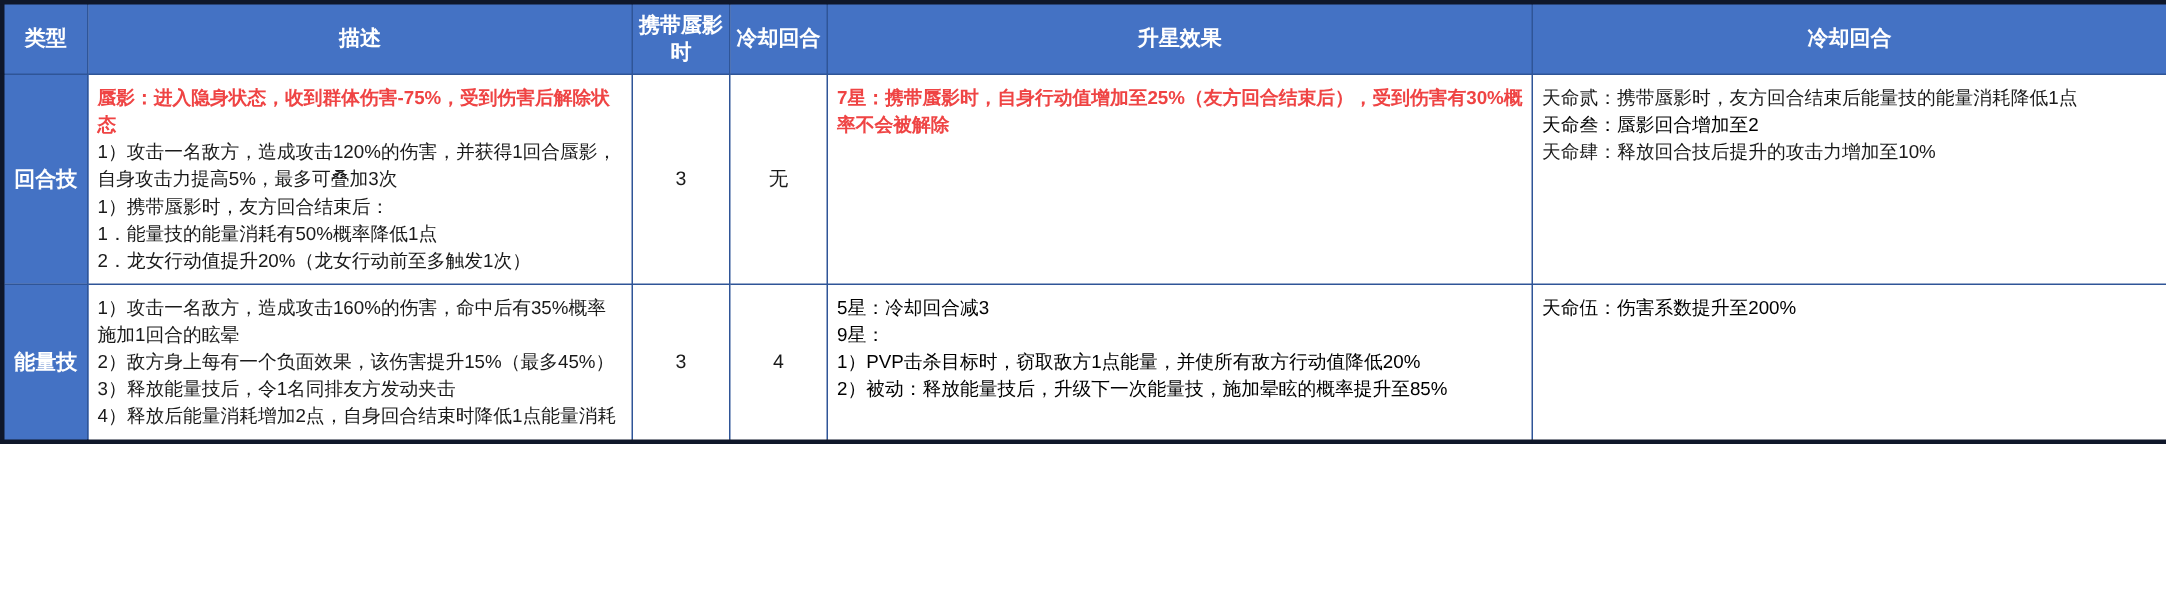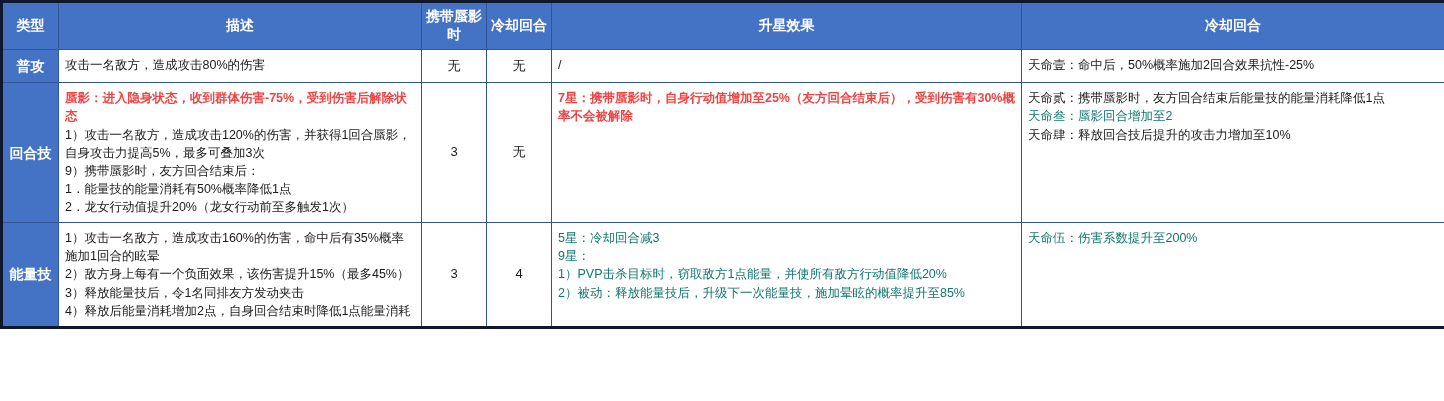--- a/index.html
+++ b/index.html
@@ -45,21 +45,21 @@
     font-size: 14px;
     text-align: center;
     vertical-align: middle;
   }
   td.center-cell {
     text-align: center;
     vertical-align: middle;
     font-size: 13px;
   }
   .blue-text {
-    color: #0f766e;
+    color: #000000;
   }
   .bold-blue {
     color: #ef4444;
     font-weight: bold;
   }
   .plain {
     color: #1a1a1a;
   }
   .line {
     display: block;
@@ -90,39 +90,25 @@
       <th>类型</th>
       <th>描述</th>
       <th>携带蜃影时</th>
       <th>冷却回合</th>
       <th>升星效果</th>
       <th>冷却回合</th>
     </tr>
   </thead>
   <tbody id="table-body">
       <tr>
-        <td class="type-cell">普攻</td>
-        <td class="desc-cell">
-          <span class="line plain">攻击一名敌方，造成攻击80%的伤害</span>
-        </td>
-        <td class="center-cell">无</td>
-        <td class="center-cell">无</td>
-        <td>
-          <span class="line plain">/</span>
-        </td>
-        <td>
-          <span class="line plain">天命壹：命中后，50%概率施加2回合效果抗性-25%</span>
-        </td>
-      </tr>
-      <tr>
         <td class="type-cell">回合技</td>
         <td class="desc-cell">
           <span class="line bold-blue">蜃影：进入隐身状态，收到群体伤害-75%，受到伤害后解除状态</span>
           <span class="line plain">1）攻击一名敌方，造成攻击120%的伤害，并获得1回合蜃影，自身攻击力提高5%，最多可叠加3次</span>
-          <span class="line plain">9）携带蜃影时，友方回合结束后：</span>
+          <span class="line plain">1）携带蜃影时，友方回合结束后：</span>
           <span class="line plain">1．能量技的能量消耗有50%概率降低1点</span>
           <span class="line plain">2．龙女行动值提升20%（龙女行动前至多触发1次）</span>
         </td>
         <td class="center-cell">3</td>
         <td class="center-cell">无</td>
         <td>
           <span class="line bold-blue">7星：携带蜃影时，自身行动值增加至25%（友方回合结束后），受到伤害有30%概率不会被解除</span>
         </td>
         <td>
           <span class="line plain">天命贰：携带蜃影时，友方回合结束后能量技的能量消耗降低1点</span>

